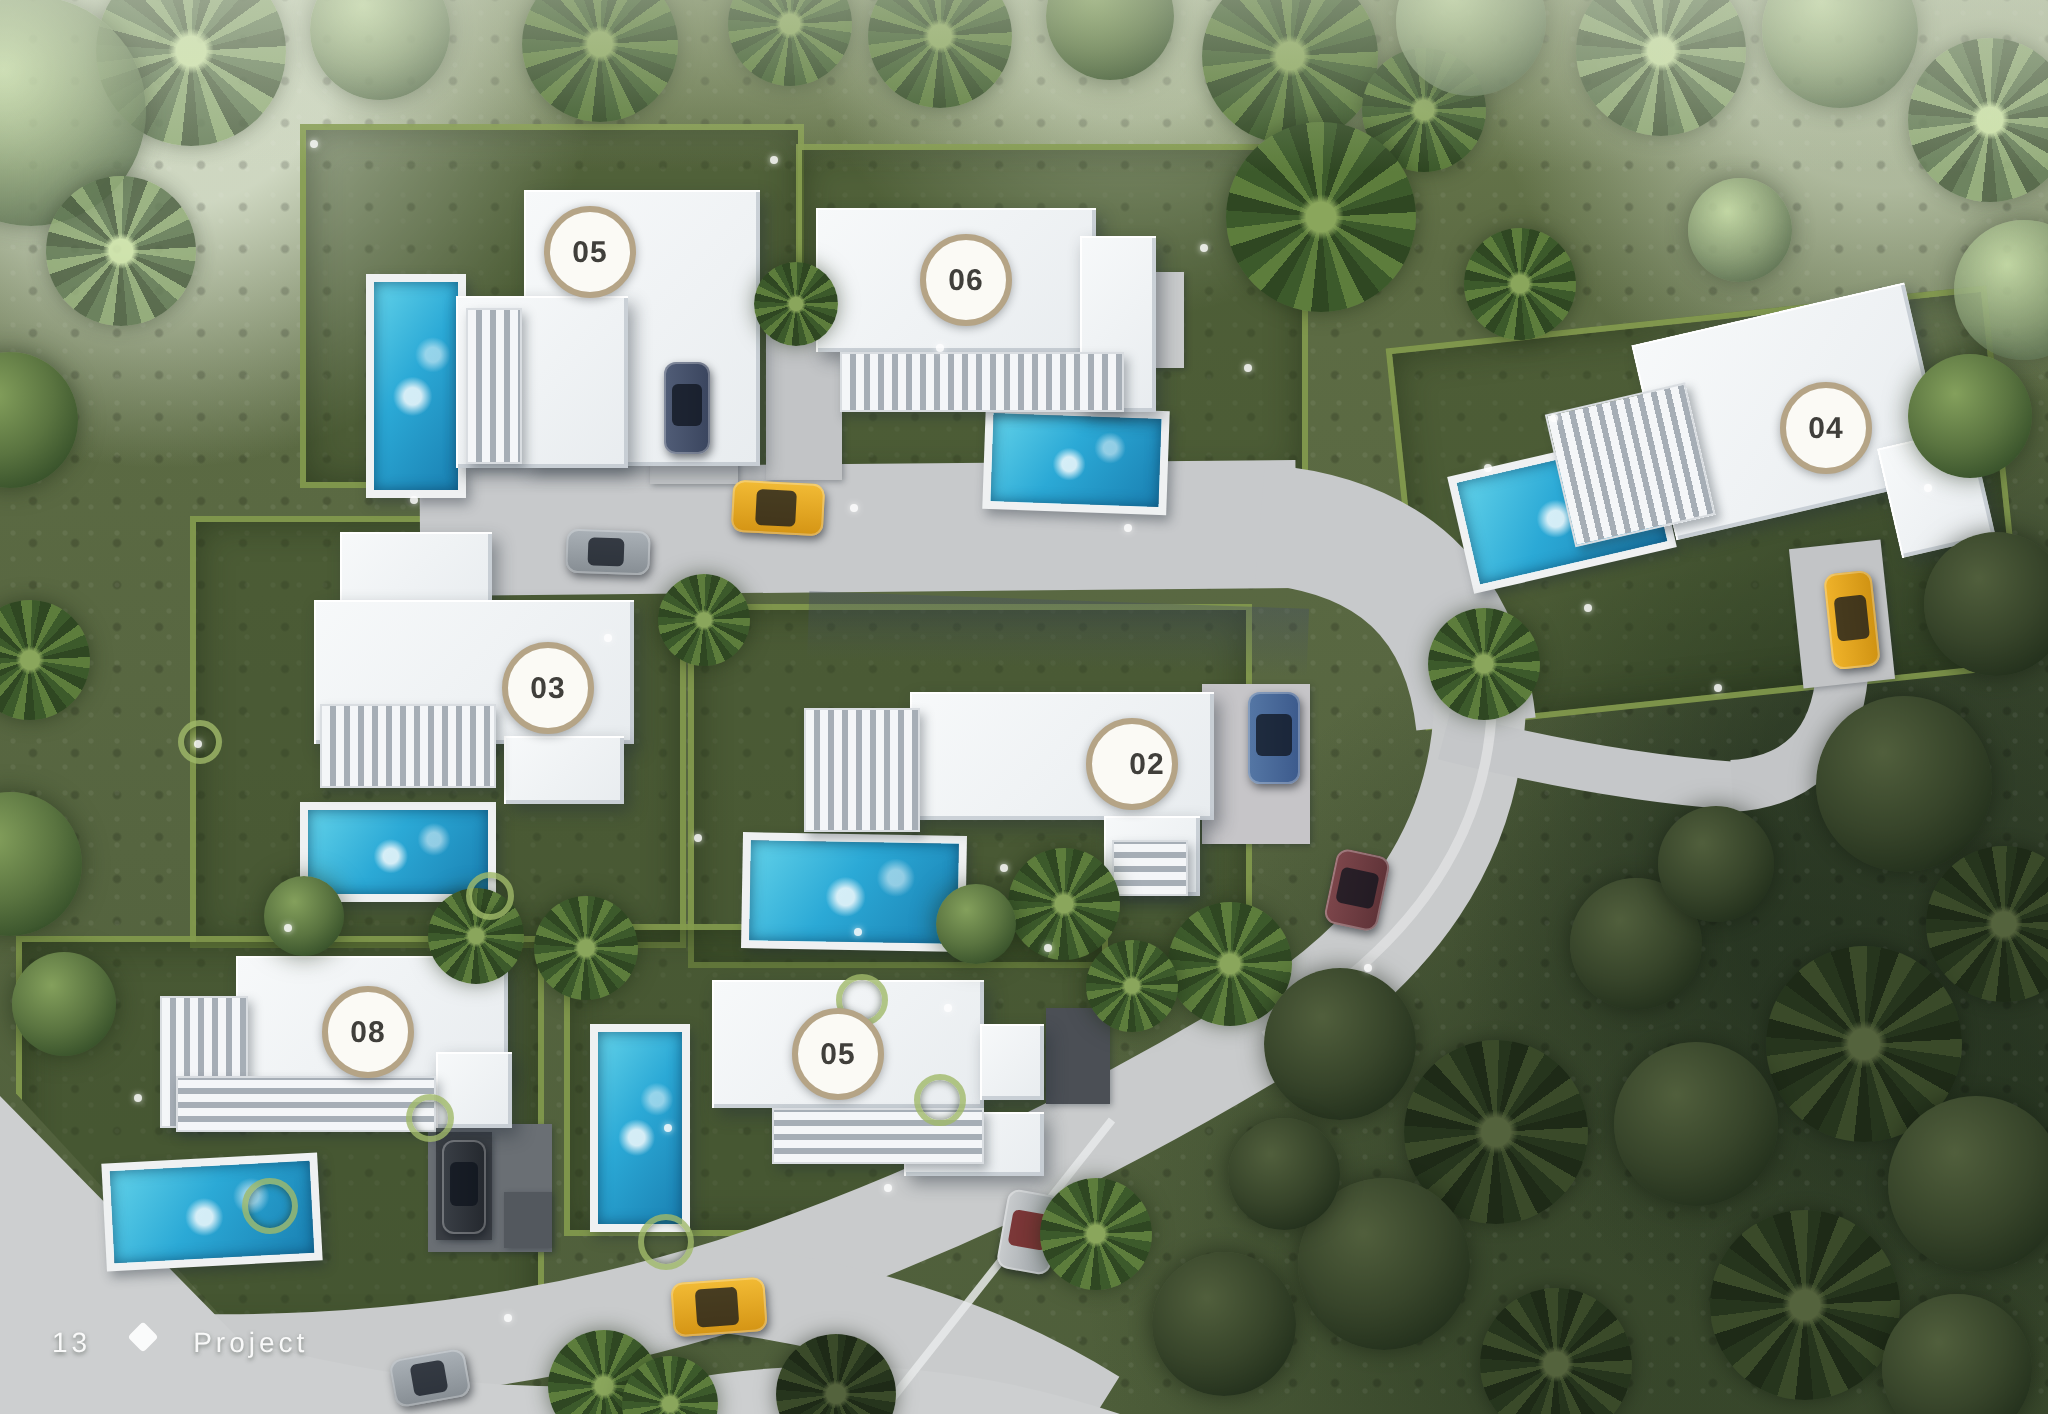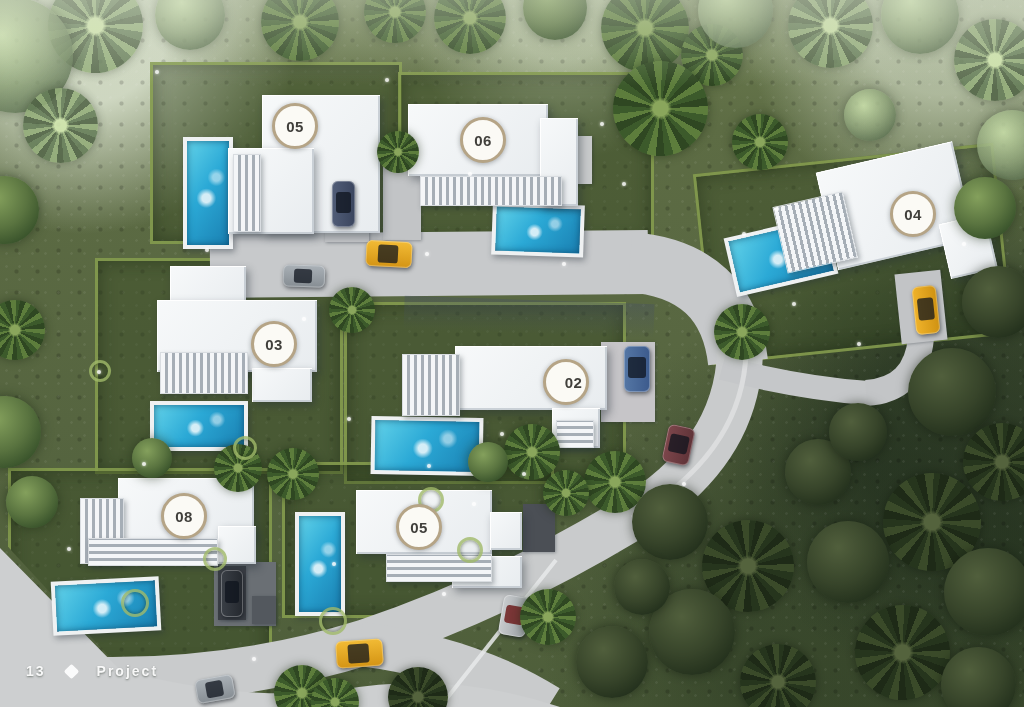--- a/index.html
+++ b/index.html
@@ -51,22 +51,22 @@
     box-shadow:0 0 10px rgba(25,40,18,.5);}
   .pale{filter:saturate(.55) brightness(1.45);opacity:.85;}
   .dark{filter:brightness(.6) saturate(.85);}
   .badge{position:absolute;z-index:50;width:46px;height:46px;border-radius:50%;
     background:#fbfaf5;border:3px solid #b5a486;box-sizing:border-box;
     display:flex;align-items:center;justify-content:center;
     box-shadow:0 1px 5px rgba(20,25,30,.35);cursor:pointer;}
   .badge span{font-size:15px;font-weight:bold;color:#403f3b;letter-spacing:.5px;}
   .light{position:absolute;z-index:45;width:4px;height:4px;border-radius:50%;background:#fff;opacity:.85;box-shadow:0 0 3px rgba(255,255,255,.9);}
   .swirl{position:absolute;z-index:42;border-radius:50%;border:3px solid rgba(160,185,105,.8);box-shadow:inset 0 0 4px rgba(30,45,20,.6);}
-  .footer{position:absolute;left:26px;top:663px;z-index:60;display:flex;align-items:center;gap:20px;
-    color:rgba(255,255,255,.92);font-size:14px;letter-spacing:2px;text-shadow:0 1px 2px rgba(40,50,40,.5);font-weight:bold;}
+  .footer{position:absolute;left:26px;top:663px;z-index:60;display:flex;gap:20px;
+    color:rgba(255,255,255,.92);font-size:14px;letter-spacing:2px;text-shadow:0 1px 2px rgba(40,50,40,.5);}
   .logo-mark{display:inline-block;width:11px;height:11px;background:rgba(255,255,255,.9);
     transform:rotate(45deg);border-radius:2px;}
 </style>
 </head>
 <body>
 
 <div class="scene">
 
   <div class="plot" style="left:150px;top:62px;width:246px;height:176px;"></div>
   <div class="plot" style="left:398px;top:72px;width:250px;height:165px;"></div>

